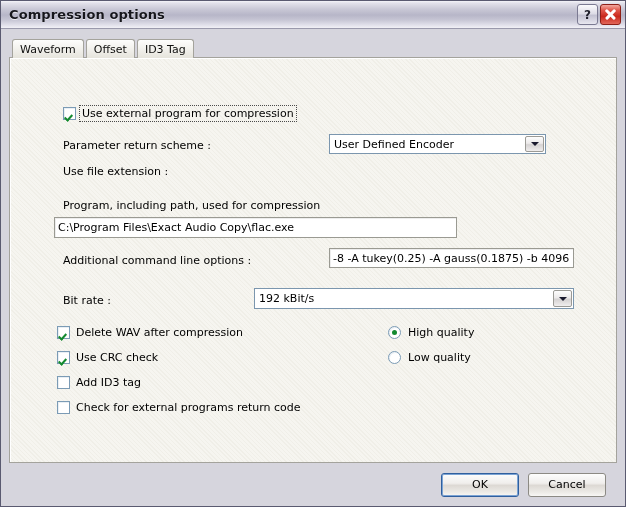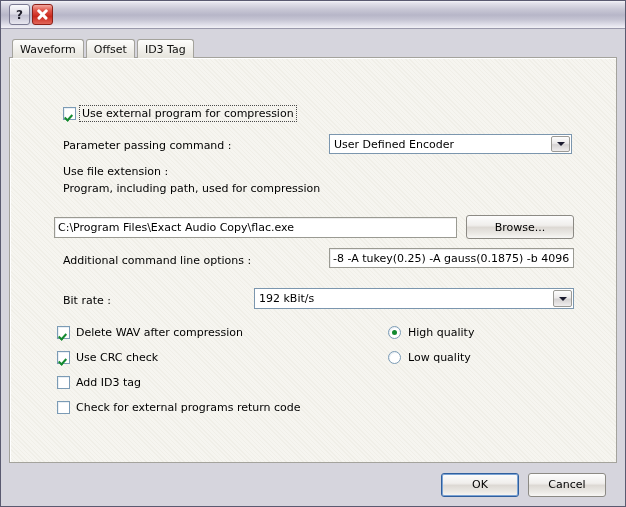--- a/index.html
+++ b/index.html
@@ -316,20 +316,21 @@
     gap: 9px;
     box-sizing: border-box;
   }
 </style>
 </head>
 <body>
 
 <div id="dialog">
 
   <div class="titlebar">
+    <div class="title-text">Compression options</div>
     <div class="tb-buttons">
       <div class="tb-btn tb-help">
         <span>?</span>
       </div>
       <div class="tb-btn tb-close">
         <span class="x1"></span>
         <span class="x2"></span>
       </div>
     </div>
   </div>
@@ -348,35 +349,32 @@
       </div>
     </div>
 
     <div class="tabpanel">
 
       <div class="abs cbrow" style="left:53px; top:49px;">
         <span class="checkbox checked"></span>
         <span class="lbl focusrect">Use external program for compression</span>
       </div>
 
-      <div class="abs lbl" style="left:53px; top:81px;">Parameter passing command :</div>
-      <div class="abs combo" style="left:319px; top:76px; width:243px; height:20px;">
+      <div class="abs lbl" style="left:53px; top:81px;">Parameter return scheme :</div>
+      <div class="abs combo" style="left:319px; top:76px; width:217px; height:20px;">
         <span class="cb-text">User Defined Encoder</span>
         <span class="cb-arrow">
           <span class="arrow-down"></span>
         </span>
       </div>
 
       <div class="abs lbl" style="left:53px; top:107px;">Use file extension :</div>
 
-      <div class="abs lbl" style="left:53px; top:124px;">Program, including path, used for compression</div>
+      <div class="abs lbl" style="left:53px; top:141px;">Program, including path, used for compression</div>
       <div class="abs textbox" style="left:44px; top:159px; width:403px; height:21px;">C:\Program Files\Exact Audio Copy\flac.exe</div>
-      <div class="abs btn" style="left:456px; top:157px; width:108px; height:24px;">
-        <span>Browse...</span>
-      </div>
 
       <div class="abs lbl" style="left:53px; top:196px;">Additional command line options :</div>
       <div class="abs textbox" style="left:319px; top:190px; width:245px; height:20px;">-8 -A tukey(0.25) -A gauss(0.1875) -b 4096 -V -T "</div>
 
       <div class="abs lbl" style="left:53px; top:236px;">Bit rate :</div>
       <div class="abs combo" style="left:244px; top:230px; width:320px; height:21px;">
         <span class="cb-text">192 kBit/s</span>
         <span class="cb-arrow">
           <span class="arrow-down"></span>
         </span>

